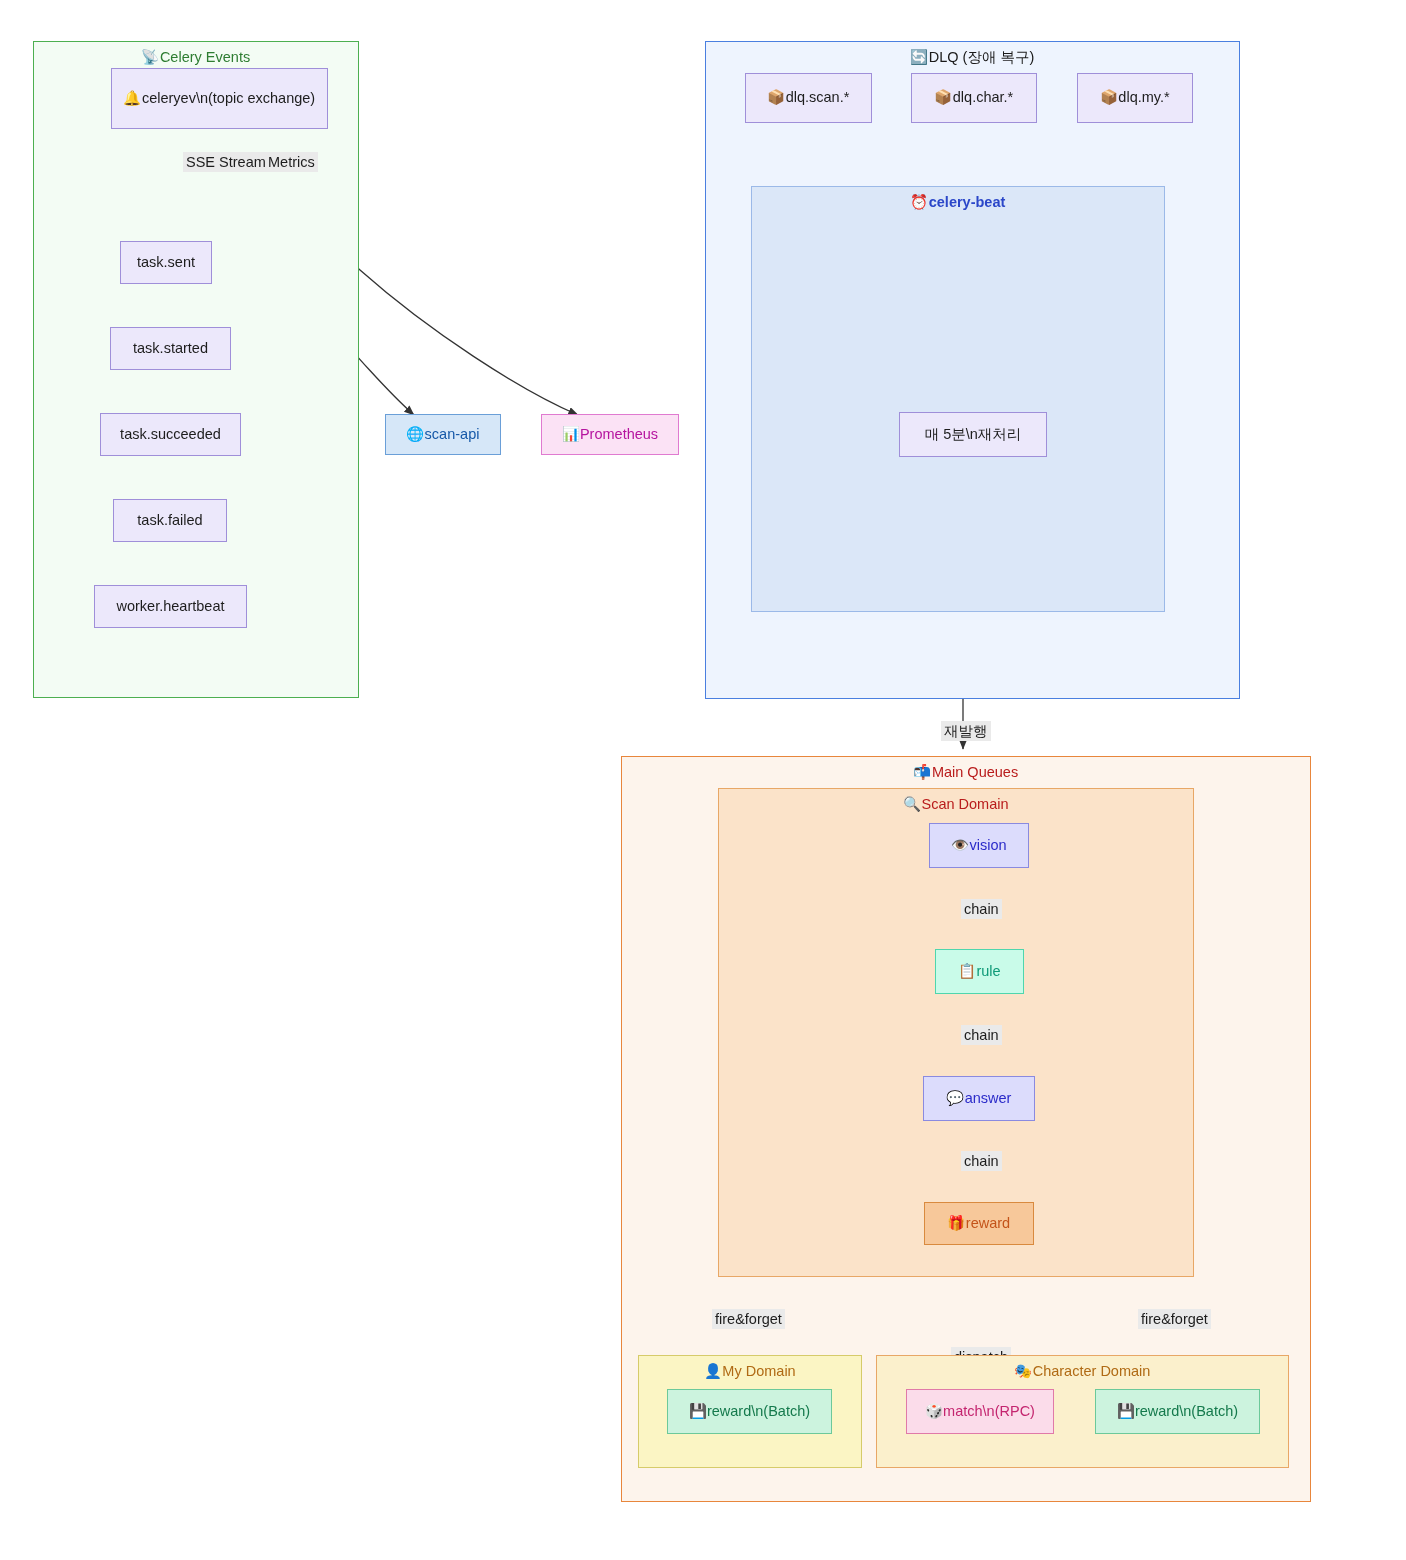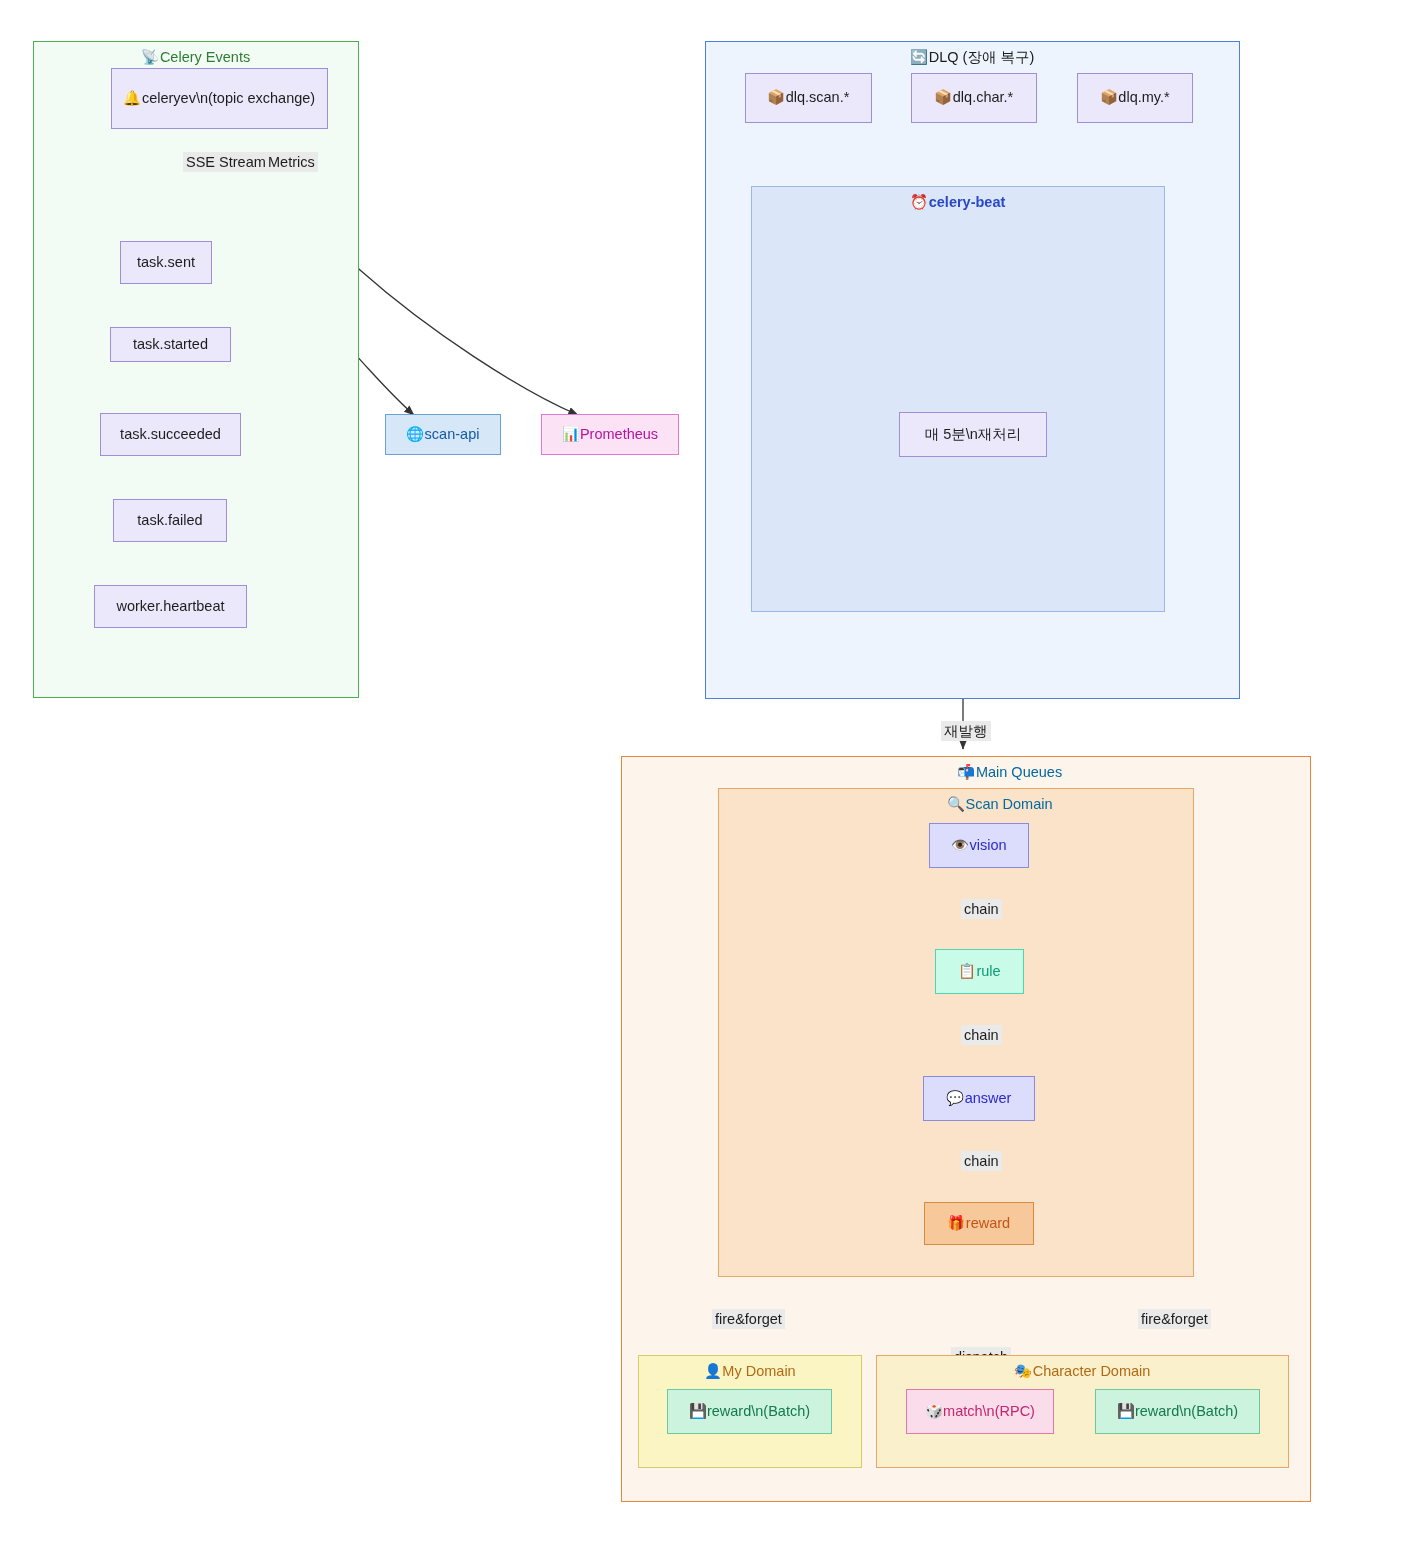--- a/index.html
+++ b/index.html
@@ -15,21 +15,21 @@
   .cl-green-inner{background:#d9f7de;border-color:#8fd99a;}
   .lbl-green{color:#2e7d32;}
 
   .cl-blue-outer{background:#eef4fe;border-color:#4a7fe0;}
   .cl-blue-inner{background:#dbe7f8;border-color:#9bb9e8;}
   .lbl-blue{color:#2b47c9;font-weight:bold;}
   .lbl-dlq{color:#1a1a1a;font-weight:normal;}
 
   .cl-orange-outer{background:#fdf4ec;border-color:#e8863c;}
   .cl-orange-inner{background:#fbe3c9;border-color:#e8a766;}
-  .lbl-orange{color:#0369a1;margin-left:44px;}
+  .lbl-orange{color:#b91c1c;}
 
   .cl-yellow{background:#fbf5c4;border-color:#d6cb6a;}
   .cl-yellow2{background:#fbf0cc;border-color:#e8a766;}
   .lbl-brown{color:#b06a14;}
 
   
   .node{position:absolute;box-sizing:border-box;display:flex;align-items:center;
         justify-content:center;text-align:center;font-size:14.5px;line-height:1.35;
         border-width:1px;border-style:solid;padding:2px 6px;}
   .n-purple{background:#ece8fb;border-color:#9f8fd9;color:#1d1d1d;}
@@ -93,21 +93,21 @@
   </div>
 
   <div class="node n-purple" style="left:111px;top:68px;width:217px;height:61px;">
     <span>🔔celeryev\n(topic exchange)</span>
   </div>
 
 
   <div class="node n-purple" style="left:120px;top:241px;width:92px;height:43px;">
     <span>task.sent</span>
   </div>
-  <div class="node n-purple" style="left:110px;top:327px;width:121px;height:35px;">
+  <div class="node n-purple" style="left:110px;top:327px;width:121px;height:43px;">
     <span>task.started</span>
   </div>
   <div class="node n-purple" style="left:100px;top:413px;width:141px;height:43px;">
     <span>task.succeeded</span>
   </div>
   <div class="node n-purple" style="left:113px;top:499px;width:114px;height:43px;">
     <span>task.failed</span>
   </div>
   <div class="node n-purple" style="left:94px;top:585px;width:153px;height:43px;">
     <span>worker.heartbeat</span>

